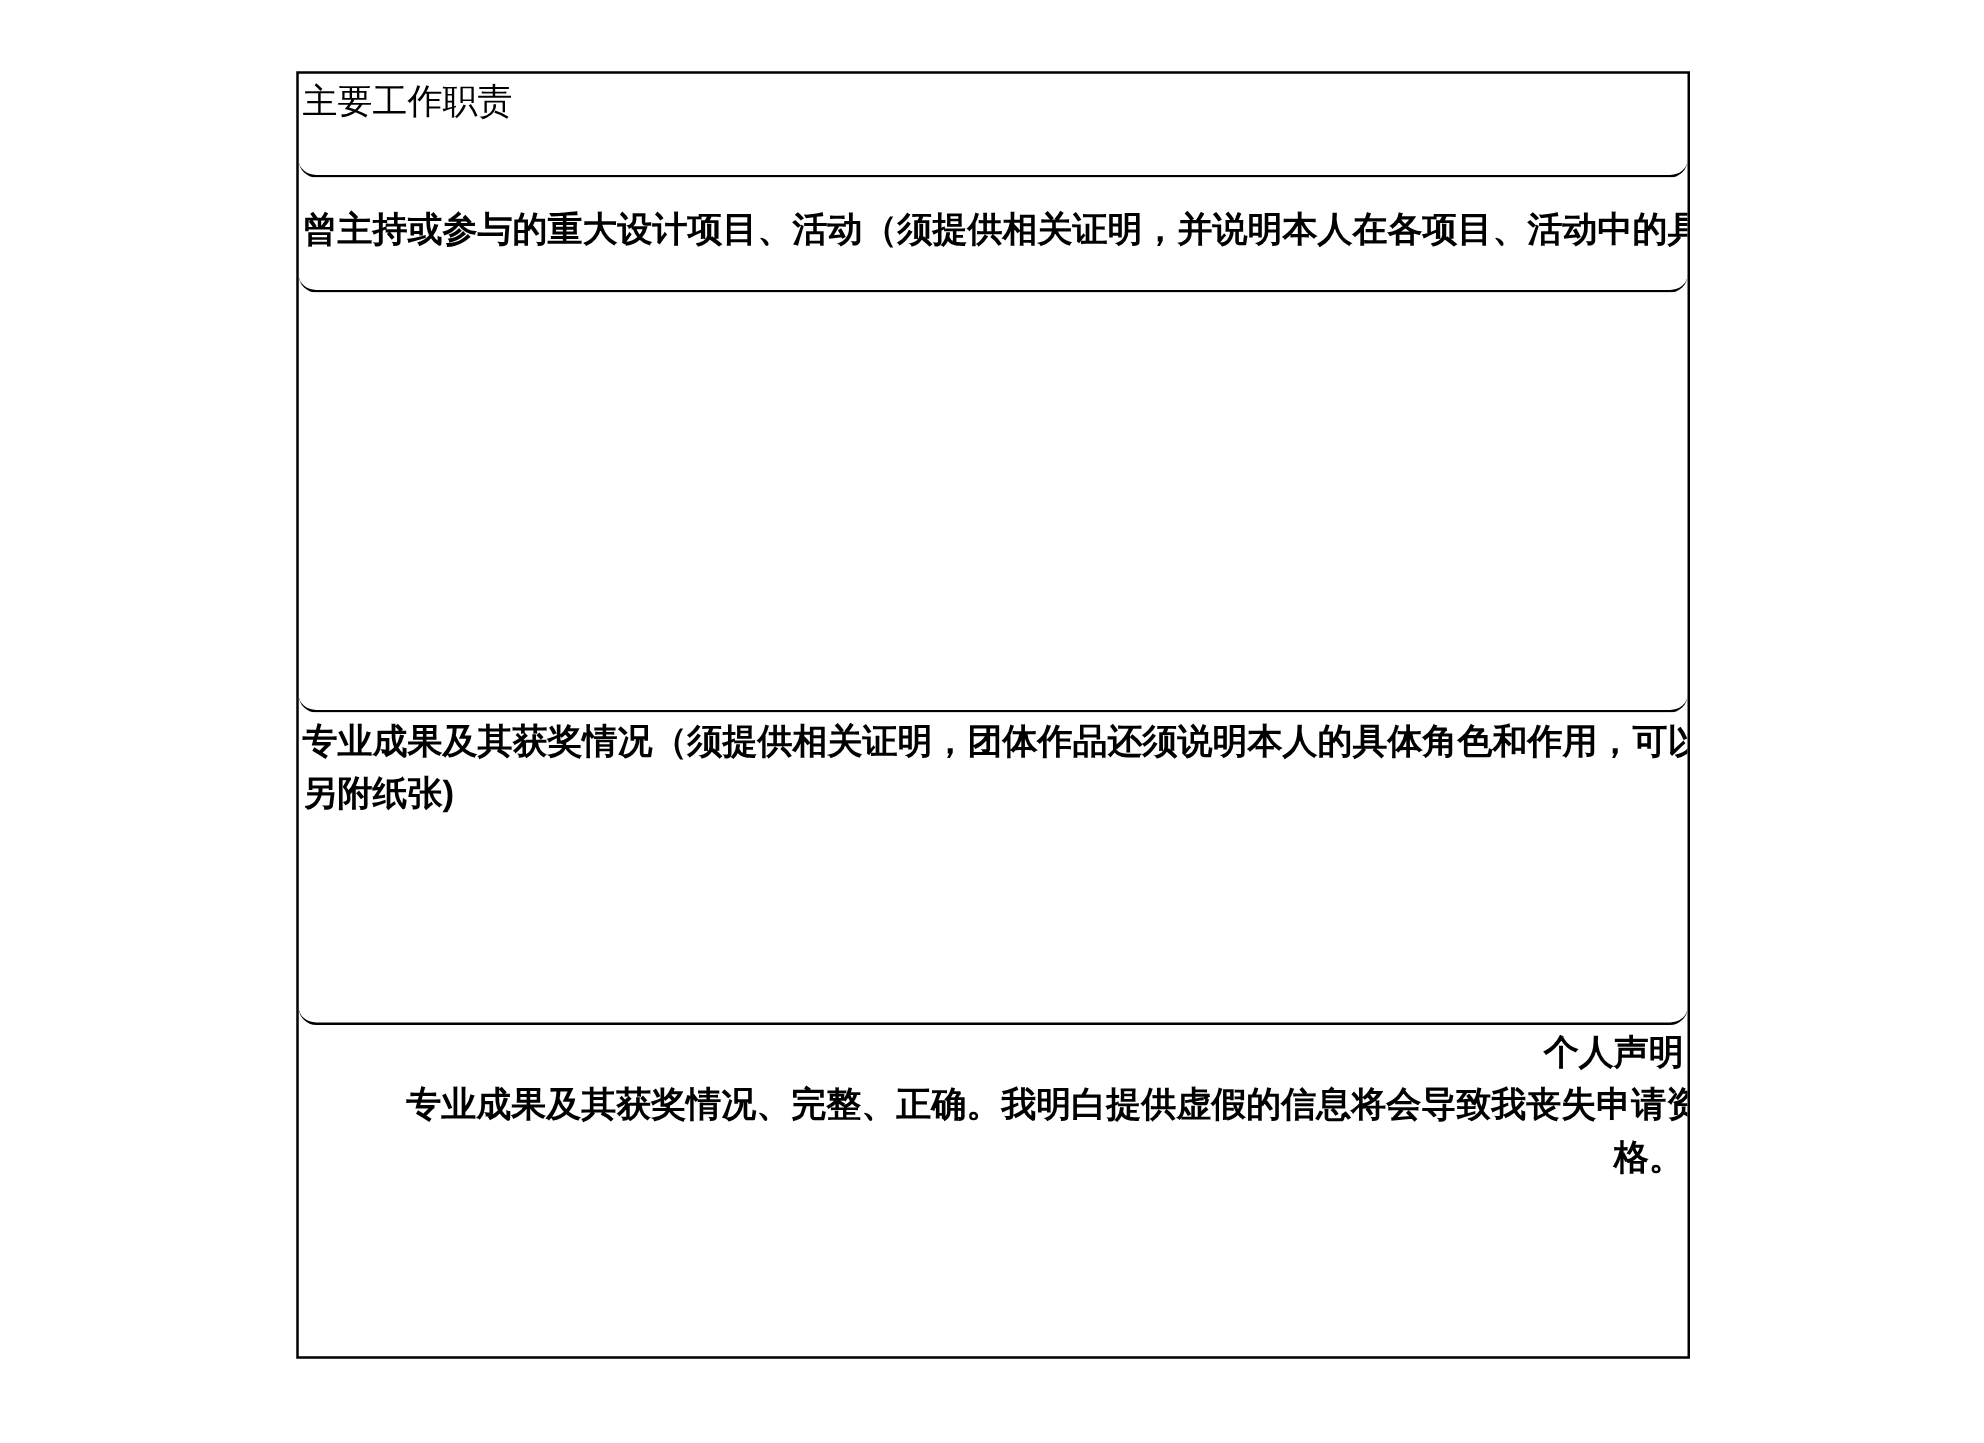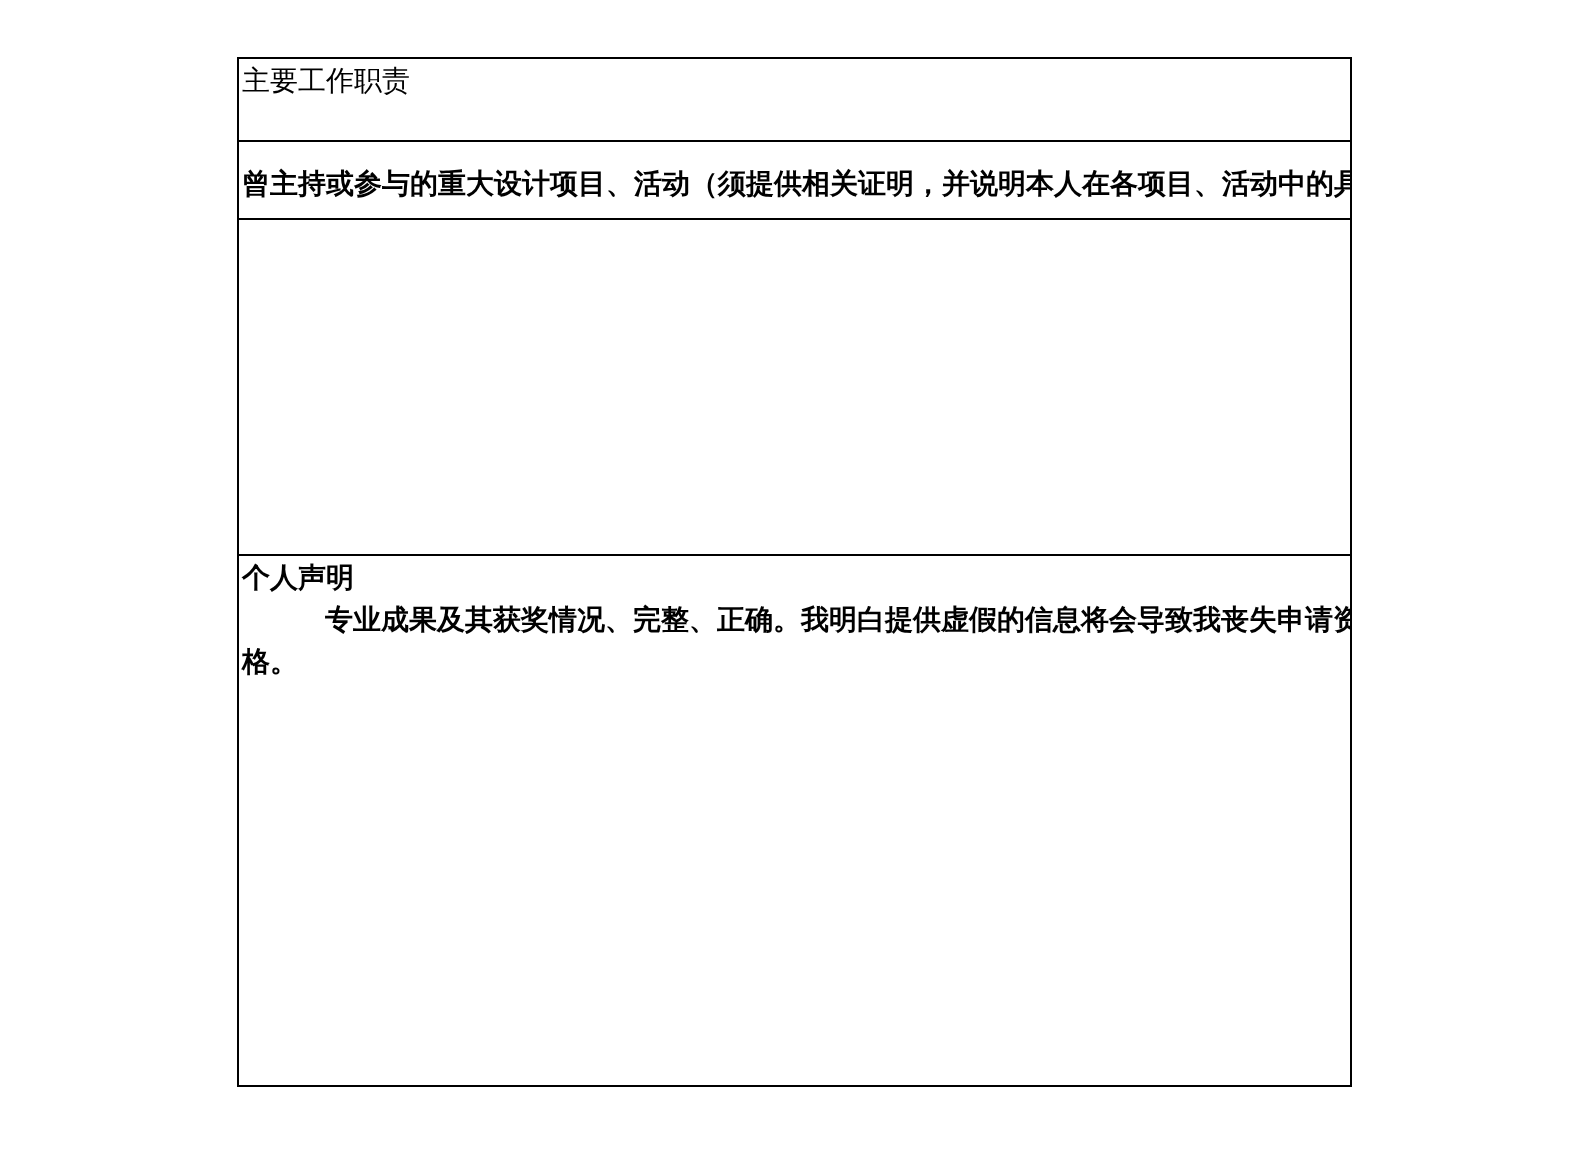--- a/index.html
+++ b/index.html
@@ -25,26 +25,27 @@
     box-sizing: border-box;
     background: #ffffff;
   }
   .row {
     box-sizing: border-box;
     border-bottom: 2px solid #000000;
     padding: 1px 3px 0 3px;
     overflow: hidden;
     font-size: 28px;
     line-height: 42px;
+    border-radius: 14px;
   }
   .row-main-duties       { height: 83px; }
-  .row-projects-header   { height: 78px; padding-top: 21px; }
+  .row-projects-header   { height: 92px; padding-top: 21px; }
   .row-projects-input    { height: 336px; }
   .row-achievements      { height: 250px; padding-top: 2px; }
-  .row-declaration       { height: 251px; border-bottom: none; }
+  .row-declaration       { height: 251px; border-bottom: none; text-align: right; }
   .t { white-space: nowrap; }
   .bold { font-weight: bold; }
   .indent { text-indent: 83px; }
   .sig-line {
     position: relative;
     height: 42px;
     margin-top: 36px;
   }
   .sig-line .lbl {
     position: absolute;
@@ -69,20 +70,24 @@
     <div class="row row-main-duties">
       <span class="t">主要工作职责</span>
     </div>
 
     <div class="row row-projects-header">
       <div class="t bold">曾主持或参与的重大设计项目、活动（须提供相关证明，并说明本人在各项目、活动中的具</div>
     </div>
 
     <div class="row row-projects-input"></div>
 
+    <div class="row row-achievements">
+      <div class="t bold">专业成果及其获奖情况（须提供相关证明，团体作品还须说明本人的具体角色和作用，可以</div>
+      <div class="t bold">另附纸张)</div>
+    </div>
 
     <div class="row row-declaration">
       <div class="t bold">个人声明</div>
       <div class="t bold indent">专业成果及其获奖情况、完整、正确。我明白提供虚假的信息将会导致我丧失申请资</div>
       <div class="t bold">格。</div>
 
     </div>
 
   </div>
 </div>

